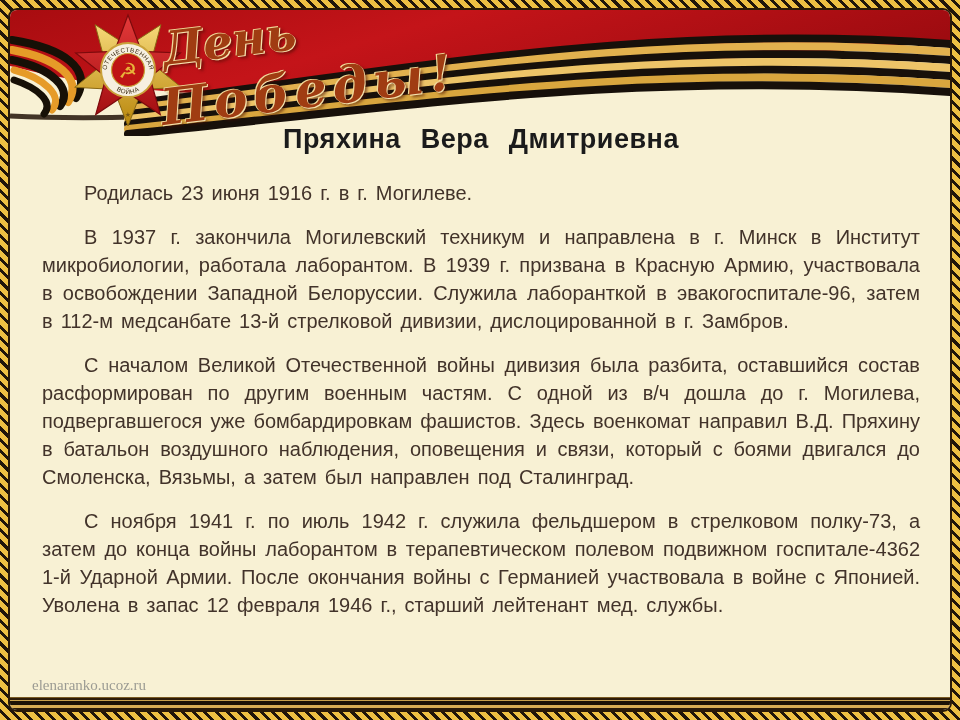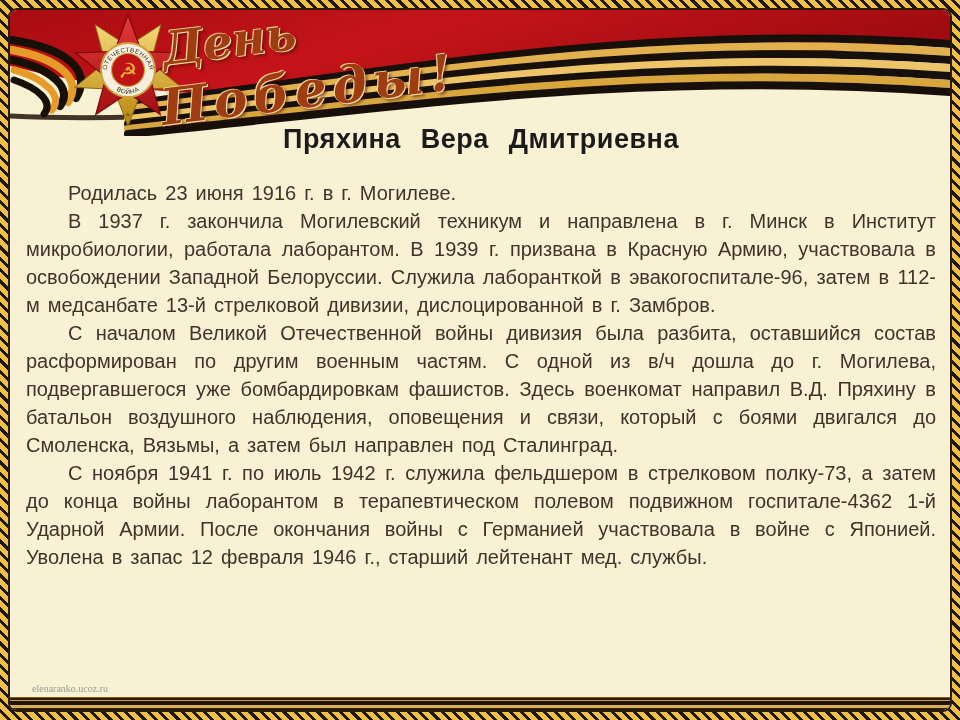--- a/index.html
+++ b/index.html
@@ -38,30 +38,30 @@
     position:absolute;top:114px;left:16px;right:14px;z-index:2;
   }
   .page-title{
     margin:0 0 24px 0;
     text-align:center;
     font-weight:700;font-size:27px;
     letter-spacing:.5px;word-spacing:12px;
     color:#1b1b1b;
   }
   .para{
-    margin:0;
+    margin:16px;
     font-size:20px;line-height:28px;
     color:#42332a;
     text-align:justify;text-indent:42px;
     word-spacing:2.5px;
   }
   .watermark{
     position:absolute;left:22px;bottom:16px;z-index:3;
     font-family:"Liberation Serif",serif;
-    font-size:10px;color:#9b9b93;
+    font-size:15px;color:#9b9b93;
   }
   .bottom-bar{
     position:absolute;left:0;right:0;bottom:0;height:13px;z-index:4;
     background:linear-gradient(to bottom,
       #7a5a22 0 1px,#2e1c08 1px 3px,#caa24c 3px 4px,
       #1c1206 4px 8px,#d9ae54 8px 11px,#2a1a08 11px 13px);
   }
 </style>
 </head>
 <body>

